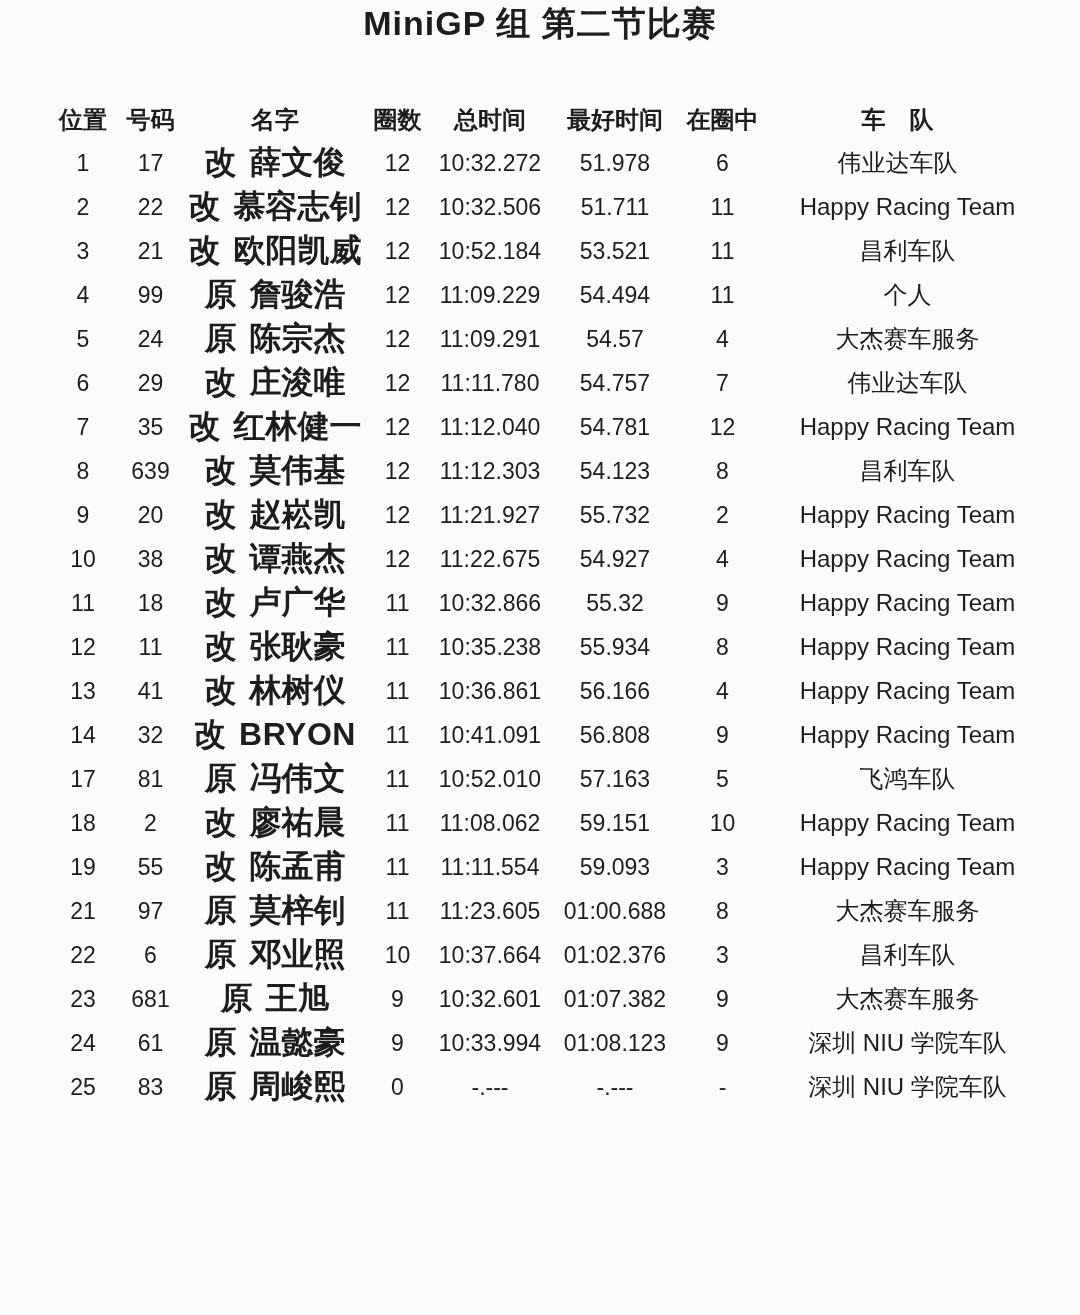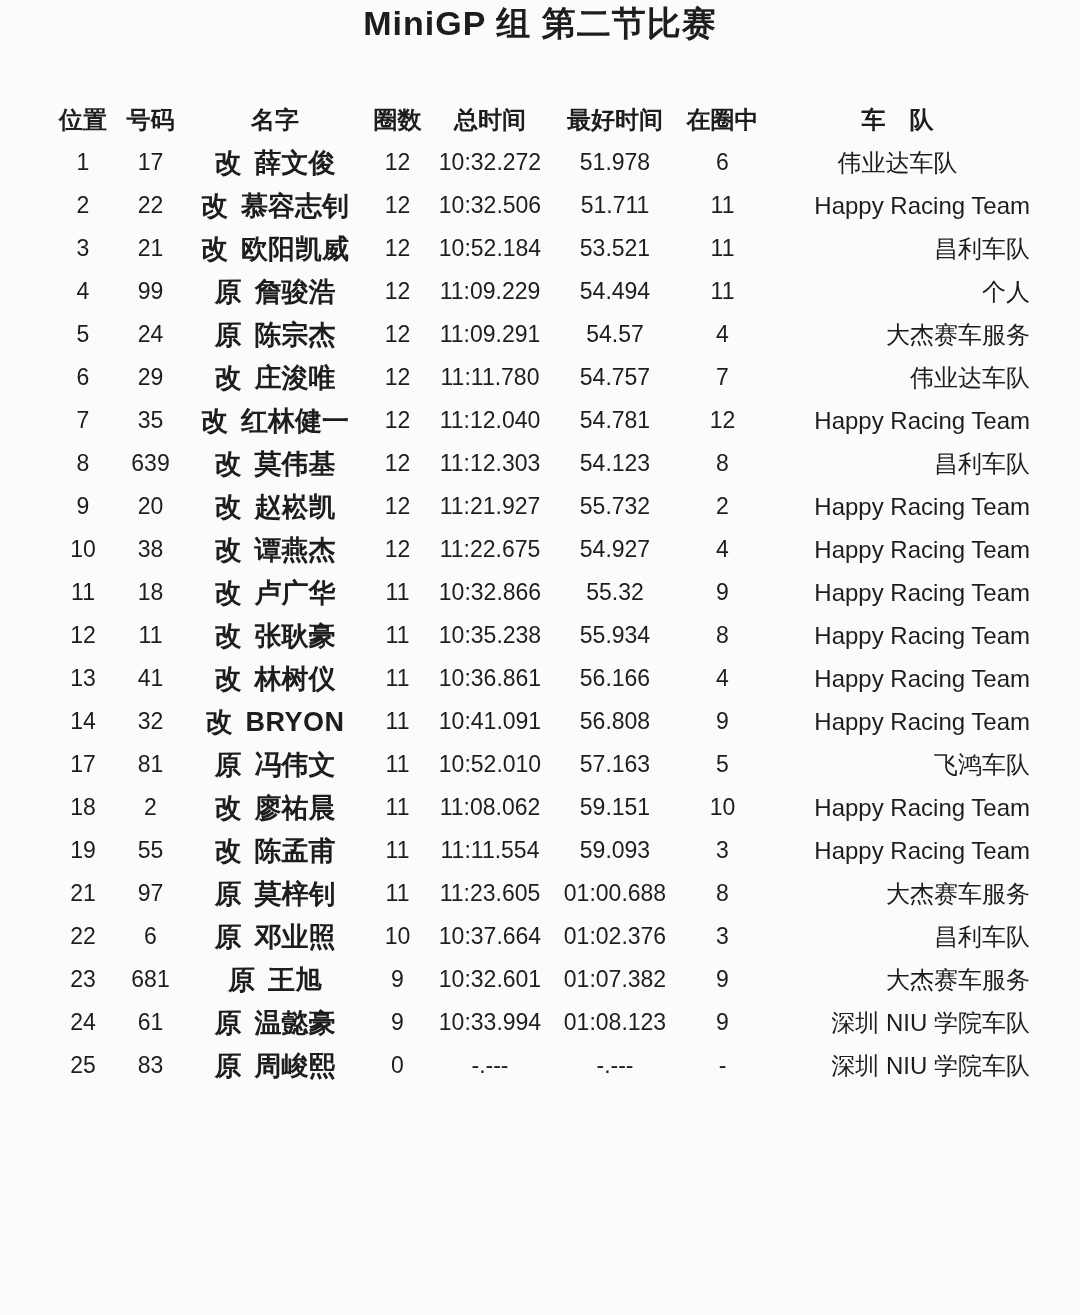--- a/index.html
+++ b/index.html
@@ -47,28 +47,28 @@
     font-weight: normal;
     white-space: nowrap;
     overflow: visible;
   }
   th {
     font-size: 24px;
     font-weight: bold;
     font-family: Liberation Serif, serif;
   }
   td.name-cell {
-    font-size: 27px;
+    font-size: 32px;
     font-weight: bold;
   }
   td.name-cell .class-prefix {
     margin-right: 13px;
   }
   td.team-cell, th.team-head {
-    text-align: right;
+    text-align: center;
     padding-left: 20px;
     font-size: 24px;
   }
   th.team-head {
     text-align: center;
     padding-left: 0;
   }
   td.team-cell.team-centered {
     text-align: center;
     padding-left: 0;

